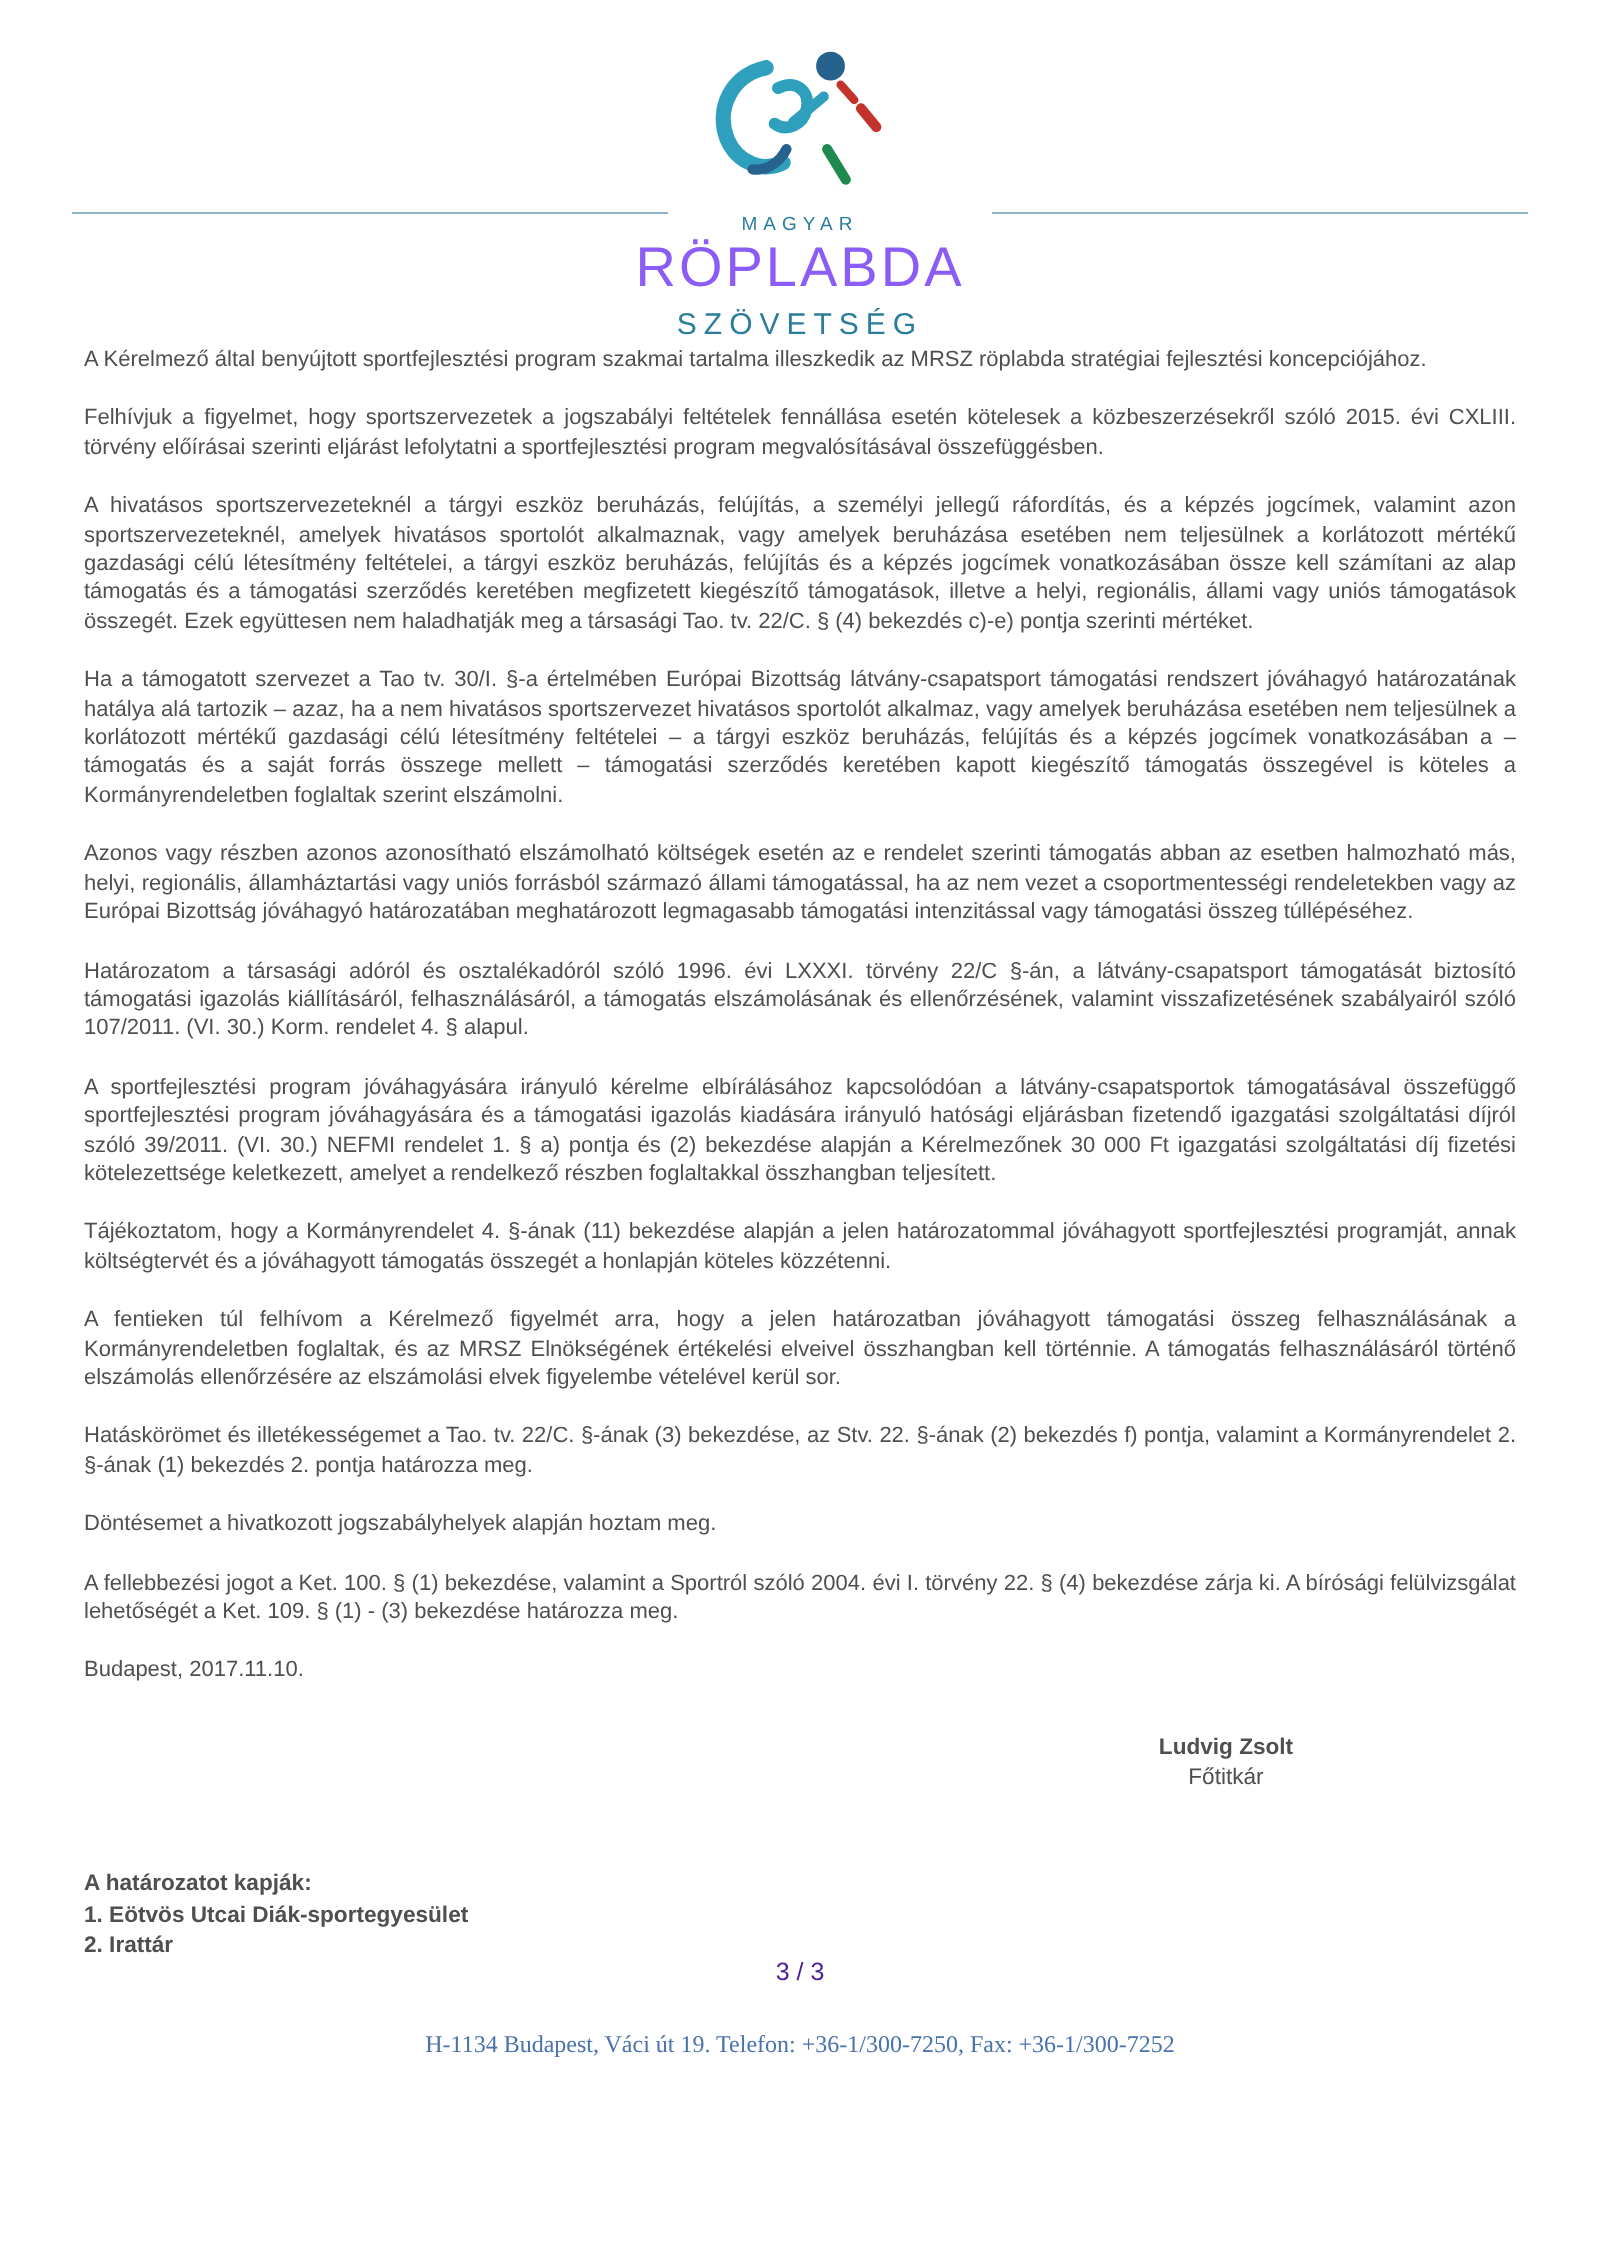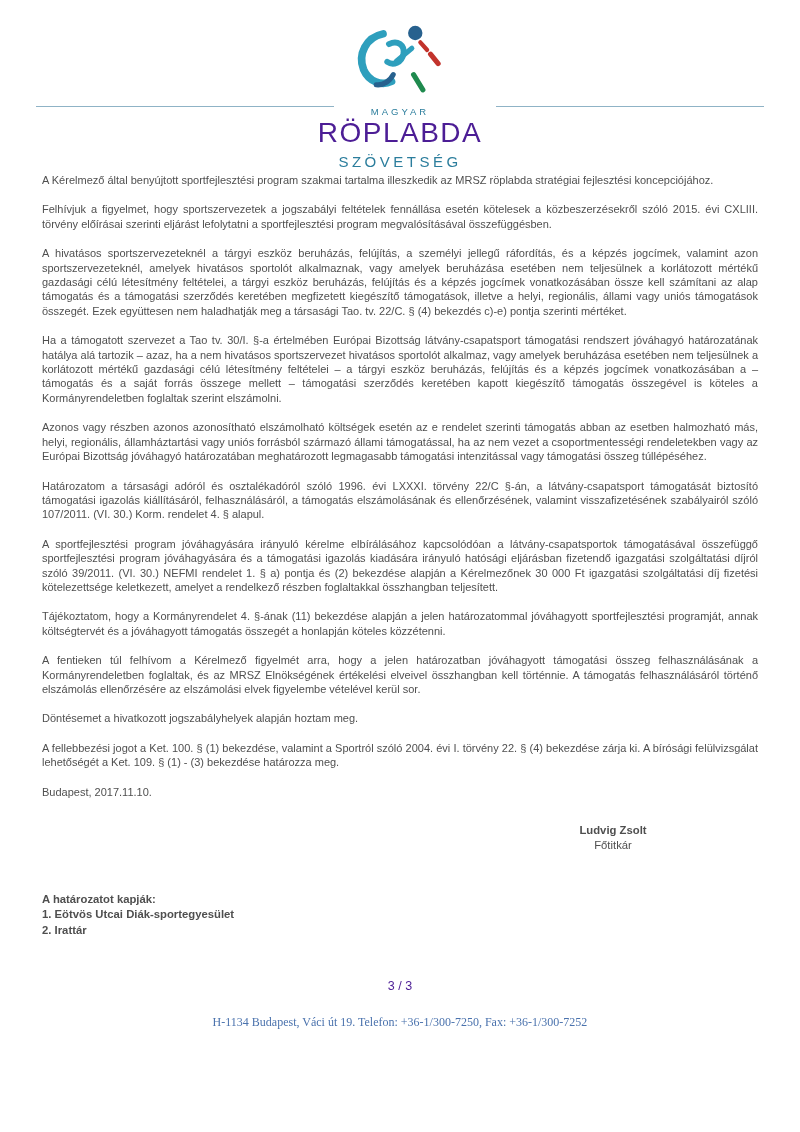--- a/index.html
+++ b/index.html
@@ -23,21 +23,21 @@
     position: absolute;
     top: 22px; left: 50%; transform: translateX(-50%);
     text-align: center; width: 260px;
   }
   .logo-figure { width: 104px; height: 78px; display: inline-block; }
   .logo-magyar {
     font-size: 9.5px; letter-spacing: 3px; color: #2b7d9c;
     margin-top: 2px; font-weight: 400;
   }
   .logo-roplabda {
-    font-size: 28px; letter-spacing: 1.5px; color: #4c1d95;
+    font-size: 28px; letter-spacing: 1.5px; color: #8b5cf6;
     font-weight: 400; line-height: 1.05; margin-top: 1px;
   }
   .logo-szovetseg {
     font-size: 15px; letter-spacing: 3.5px; color: #2b7d9c; margin-top: 6px;
   }
   
   .content {
     position: absolute;
     top: 173px; left: 42px; width: 716px;
   }
@@ -108,20 +108,21 @@
   <div class="content">
     <p>A Kérelmező által benyújtott sportfejlesztési program szakmai tartalma illeszkedik az MRSZ röplabda stratégiai fejlesztési koncepciójához.</p>
     <p>Felhívjuk a figyelmet, hogy sportszervezetek a jogszabályi feltételek fennállása esetén kötelesek a közbeszerzésekről szóló 2015. évi CXLIII. törvény előírásai szerinti eljárást lefolytatni a sportfejlesztési program megvalósításával összefüggésben.</p>
     <p>A hivatásos sportszervezeteknél a tárgyi eszköz beruházás, felújítás, a személyi jellegű ráfordítás, és a képzés jogcímek, valamint azon sportszervezeteknél, amelyek hivatásos sportolót alkalmaznak, vagy amelyek beruházása esetében nem teljesülnek a korlátozott mértékű gazdasági célú létesítmény feltételei, a tárgyi eszköz beruházás, felújítás és a képzés jogcímek vonatkozásában össze kell számítani az alap támogatás és a támogatási szerződés keretében megfizetett kiegészítő támogatások, illetve a helyi, regionális, állami vagy uniós támogatások összegét. Ezek együttesen nem haladhatják meg a társasági Tao. tv. 22/C. § (4) bekezdés c)-e) pontja szerinti mértéket.</p>
     <p>Ha a támogatott szervezet a Tao tv. 30/I. §-a értelmében Európai Bizottság látvány-csapatsport támogatási rendszert jóváhagyó határozatának hatálya alá tartozik – azaz, ha a nem hivatásos sportszervezet hivatásos sportolót alkalmaz, vagy amelyek beruházása esetében nem teljesülnek a korlátozott mértékű gazdasági célú létesítmény feltételei – a tárgyi eszköz beruházás, felújítás és a képzés jogcímek vonatkozásában a – támogatás és a saját forrás összege mellett – támogatási szerződés keretében kapott kiegészítő támogatás összegével is köteles a Kormányrendeletben foglaltak szerint elszámolni.</p>
     <p>Azonos vagy részben azonos azonosítható elszámolható költségek esetén az e rendelet szerinti támogatás abban az esetben halmozható más, helyi, regionális, államháztartási vagy uniós forrásból származó állami támogatással, ha az nem vezet a csoportmentességi rendeletekben vagy az Európai Bizottság jóváhagyó határozatában meghatározott legmagasabb támogatási intenzitással vagy támogatási összeg túllépéséhez.</p>
     <p>Határozatom a társasági adóról és osztalékadóról szóló 1996. évi LXXXI. törvény 22/C §-án, a látvány-csapatsport támogatását biztosító támogatási igazolás kiállításáról, felhasználásáról, a támogatás elszámolásának és ellenőrzésének, valamint visszafizetésének szabályairól szóló 107/2011. (VI. 30.) Korm. rendelet 4. § alapul.</p>
     <p>A sportfejlesztési program jóváhagyására irányuló kérelme elbírálásához kapcsolódóan a látvány-csapatsportok támogatásával összefüggő sportfejlesztési program jóváhagyására és a támogatási igazolás kiadására irányuló hatósági eljárásban fizetendő igazgatási szolgáltatási díjról szóló 39/2011. (VI. 30.) NEFMI rendelet 1. § a) pontja és (2) bekezdése alapján a Kérelmezőnek 30 000 Ft igazgatási szolgáltatási díj fizetési kötelezettsége keletkezett, amelyet a rendelkező részben foglaltakkal összhangban teljesített.</p>
     <p>Tájékoztatom, hogy a Kormányrendelet 4. §-ának (11) bekezdése alapján a jelen határozatommal jóváhagyott sportfejlesztési programját, annak költségtervét és a jóváhagyott támogatás összegét a honlapján köteles közzétenni.</p>
     <p>A fentieken túl felhívom a Kérelmező figyelmét arra, hogy a jelen határozatban jóváhagyott támogatási összeg felhasználásának a Kormányrendeletben foglaltak, és az MRSZ Elnökségének értékelési elveivel összhangban kell történnie. A támogatás felhasználásáról történő elszámolás ellenőrzésére az elszámolási elvek figyelembe vételével kerül sor.</p>
+    <p>Hatáskörömet és illetékességemet a Tao. tv. 22/C. §-ának (3) bekezdése, az Stv. 22. §-ának (2) bekezdés f) pontja, valamint a Kormányrendelet 2. §-ának (1) bekezdés 2. pontja határozza meg.</p>
     <p>Döntésemet a hivatkozott jogszabályhelyek alapján hoztam meg.</p>
     <p>A fellebbezési jogot a Ket. 100. § (1) bekezdése, valamint a Sportról szóló 2004. évi I. törvény 22. § (4) bekezdése zárja ki. A bírósági felülvizsgálat lehetőségét a Ket. 109. § (1) - (3) bekezdése határozza meg.</p>
 
     <p class="date-line">Budapest, 2017.11.10.</p>
 
     <div class="signature">
       <div class="sig-name">Ludvig Zsolt</div>
       <div class="sig-title">Főtitkár</div>
     </div>
 

